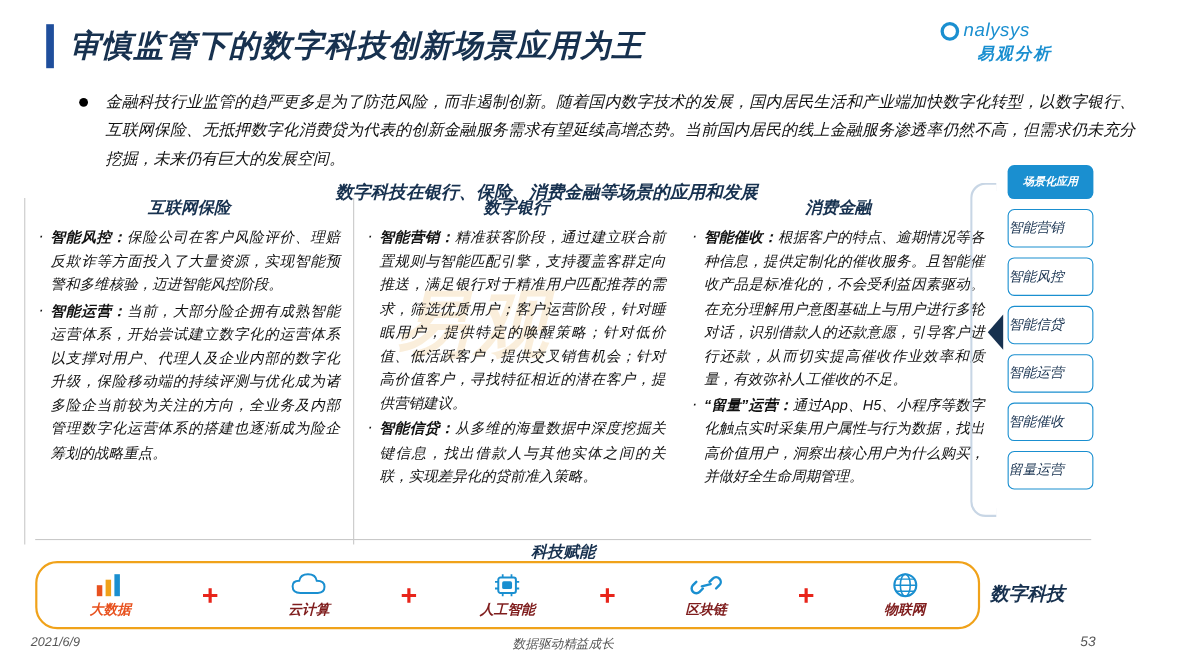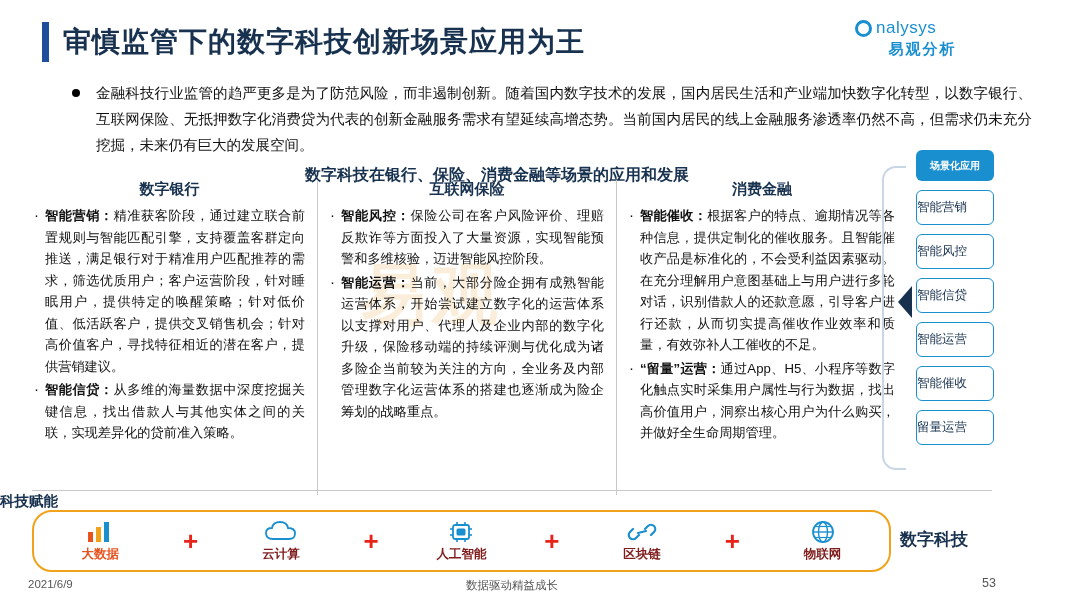--- a/index.html
+++ b/index.html
@@ -4,21 +4,21 @@
 <style>
   html,body{margin:0;padding:0;}
   body{
     width:1080px;height:608px;
     background:#ffffff;
     font-family:"Liberation Sans","DejaVu Sans",sans-serif;
     color:#1a1a1a;
     position:relative;
     overflow:hidden;
   }
-  .slide{position:relative;width:1024px;height:608px;}
+  .slide{position:relative;width:1024px;height:608px;font-style:italic;}
 
   
   .title-wrap{
     position:absolute;left:42px;top:22px;display:flex;align-items:center;
   }
   .title-bar{
     width:7px;height:40px;background:#1f4e9c;margin-right:14px;
   }
   .title-text{
     font-size:28px;font-weight:bold;color:#17314f;letter-spacing:1px;
@@ -104,21 +104,21 @@
     border-top:16px solid transparent;border-bottom:16px solid transparent;
     border-right:14px solid #17314f;
   }
   .bracket{
     position:absolute;right:118px;top:166px;width:22px;height:300px;
     border:2px solid #c8d6e5;border-right:none;border-radius:14px 0 0 14px;
   }
 
   
   .emp{
-    position:absolute;left:0;right:0;top:492px;text-align:left;
+    position:absolute;left:0;right:0;top:492px;text-align:center;
     font-size:14.5px;font-weight:bold;color:#17314f;
   }
   .emp-line{
     position:absolute;left:32px;right:32px;top:490px;height:1px;background:#c9c9c9;
   }
   .techbar{
     position:absolute;left:32px;top:510px;width:855px;height:58px;
     border:2px solid #f0a21a;border-radius:20px;
     display:flex;align-items:center;justify-content:space-around;
     background:#fff;
@@ -158,33 +158,33 @@
     <span class="dot"></span>
     <p>金融科技行业监管的趋严更多是为了防范风险，而非遏制创新。随着国内数字技术的发展，国内居民生活和产业端加快数字化转型，以数字银行、互联网保险、无抵押数字化消费贷为代表的创新金融服务需求有望延续高增态势。当前国内居民的线上金融服务渗透率仍然不高，但需求仍未充分挖掘，未来仍有巨大的发展空间。</p>
   </div>
 
   <div class="sec-title">数字科技在银行、保险、消费金融等场景的应用和发展</div>
 
   <div class="watermark">易观</div>
 
   <div class="cols">
 
+    <div class="col c2">
+      <h3>互联网保险</h3>
+      <ul>
+        <li><b>智能风控：</b><span>保险公司在客户风险评价、理赔反欺诈等方面投入了大量资源，实现智能预警和多维核验，迈进智能风控阶段。</span></li>
+        <li><b>智能运营：</b><span>当前，大部分险企拥有成熟智能运营体系，开始尝试建立数字化的运营体系以支撑对用户、代理人及企业内部的数字化升级，保险移动端的持续评测与优化成为诸多险企当前较为关注的方向，全业务及内部管理数字化运营体系的搭建也逐渐成为险企筹划的战略重点。</span></li>
+      </ul>
+    </div>
+
     <div class="col c1">
       <h3>数字银行</h3>
       <ul>
         <li><b>智能营销：</b><span>精准获客阶段，通过建立联合前置规则与智能匹配引擎，支持覆盖客群定向推送，满足银行对于精准用户匹配推荐的需求，筛选优质用户；客户运营阶段，针对睡眠用户，提供特定的唤醒策略；针对低价值、低活跃客户，提供交叉销售机会；针对高价值客户，寻找特征相近的潜在客户，提供营销建议。</span></li>
         <li><b>智能信贷：</b><span>从多维的海量数据中深度挖掘关键信息，找出借款人与其他实体之间的关联，实现差异化的贷前准入策略。</span></li>
-      </ul>
-    </div>
-
-    <div class="col c2">
-      <h3>互联网保险</h3>
-      <ul>
-        <li><b>智能风控：</b><span>保险公司在客户风险评价、理赔反欺诈等方面投入了大量资源，实现智能预警和多维核验，迈进智能风控阶段。</span></li>
-        <li><b>智能运营：</b><span>当前，大部分险企拥有成熟智能运营体系，开始尝试建立数字化的运营体系以支撑对用户、代理人及企业内部的数字化升级，保险移动端的持续评测与优化成为诸多险企当前较为关注的方向，全业务及内部管理数字化运营体系的搭建也逐渐成为险企筹划的战略重点。</span></li>
       </ul>
     </div>
 
     <div class="col c3">
       <h3>消费金融</h3>
       <ul>
         <li><b>智能催收：</b><span>根据客户的特点、逾期情况等各种信息，提供定制化的催收服务。且智能催收产品是标准化的，不会受利益因素驱动。在充分理解用户意图基础上与用户进行多轮对话，识别借款人的还款意愿，引导客户进行还款，从而切实提高催收作业效率和质量，有效弥补人工催收的不足。</span></li>
         <li><b>“留量”运营：</b><span>通过App、H5、小程序等数字化触点实时采集用户属性与行为数据，找出高价值用户，洞察出核心用户为什么购买，并做好全生命周期管理。</span></li>
       </ul>
     </div>

